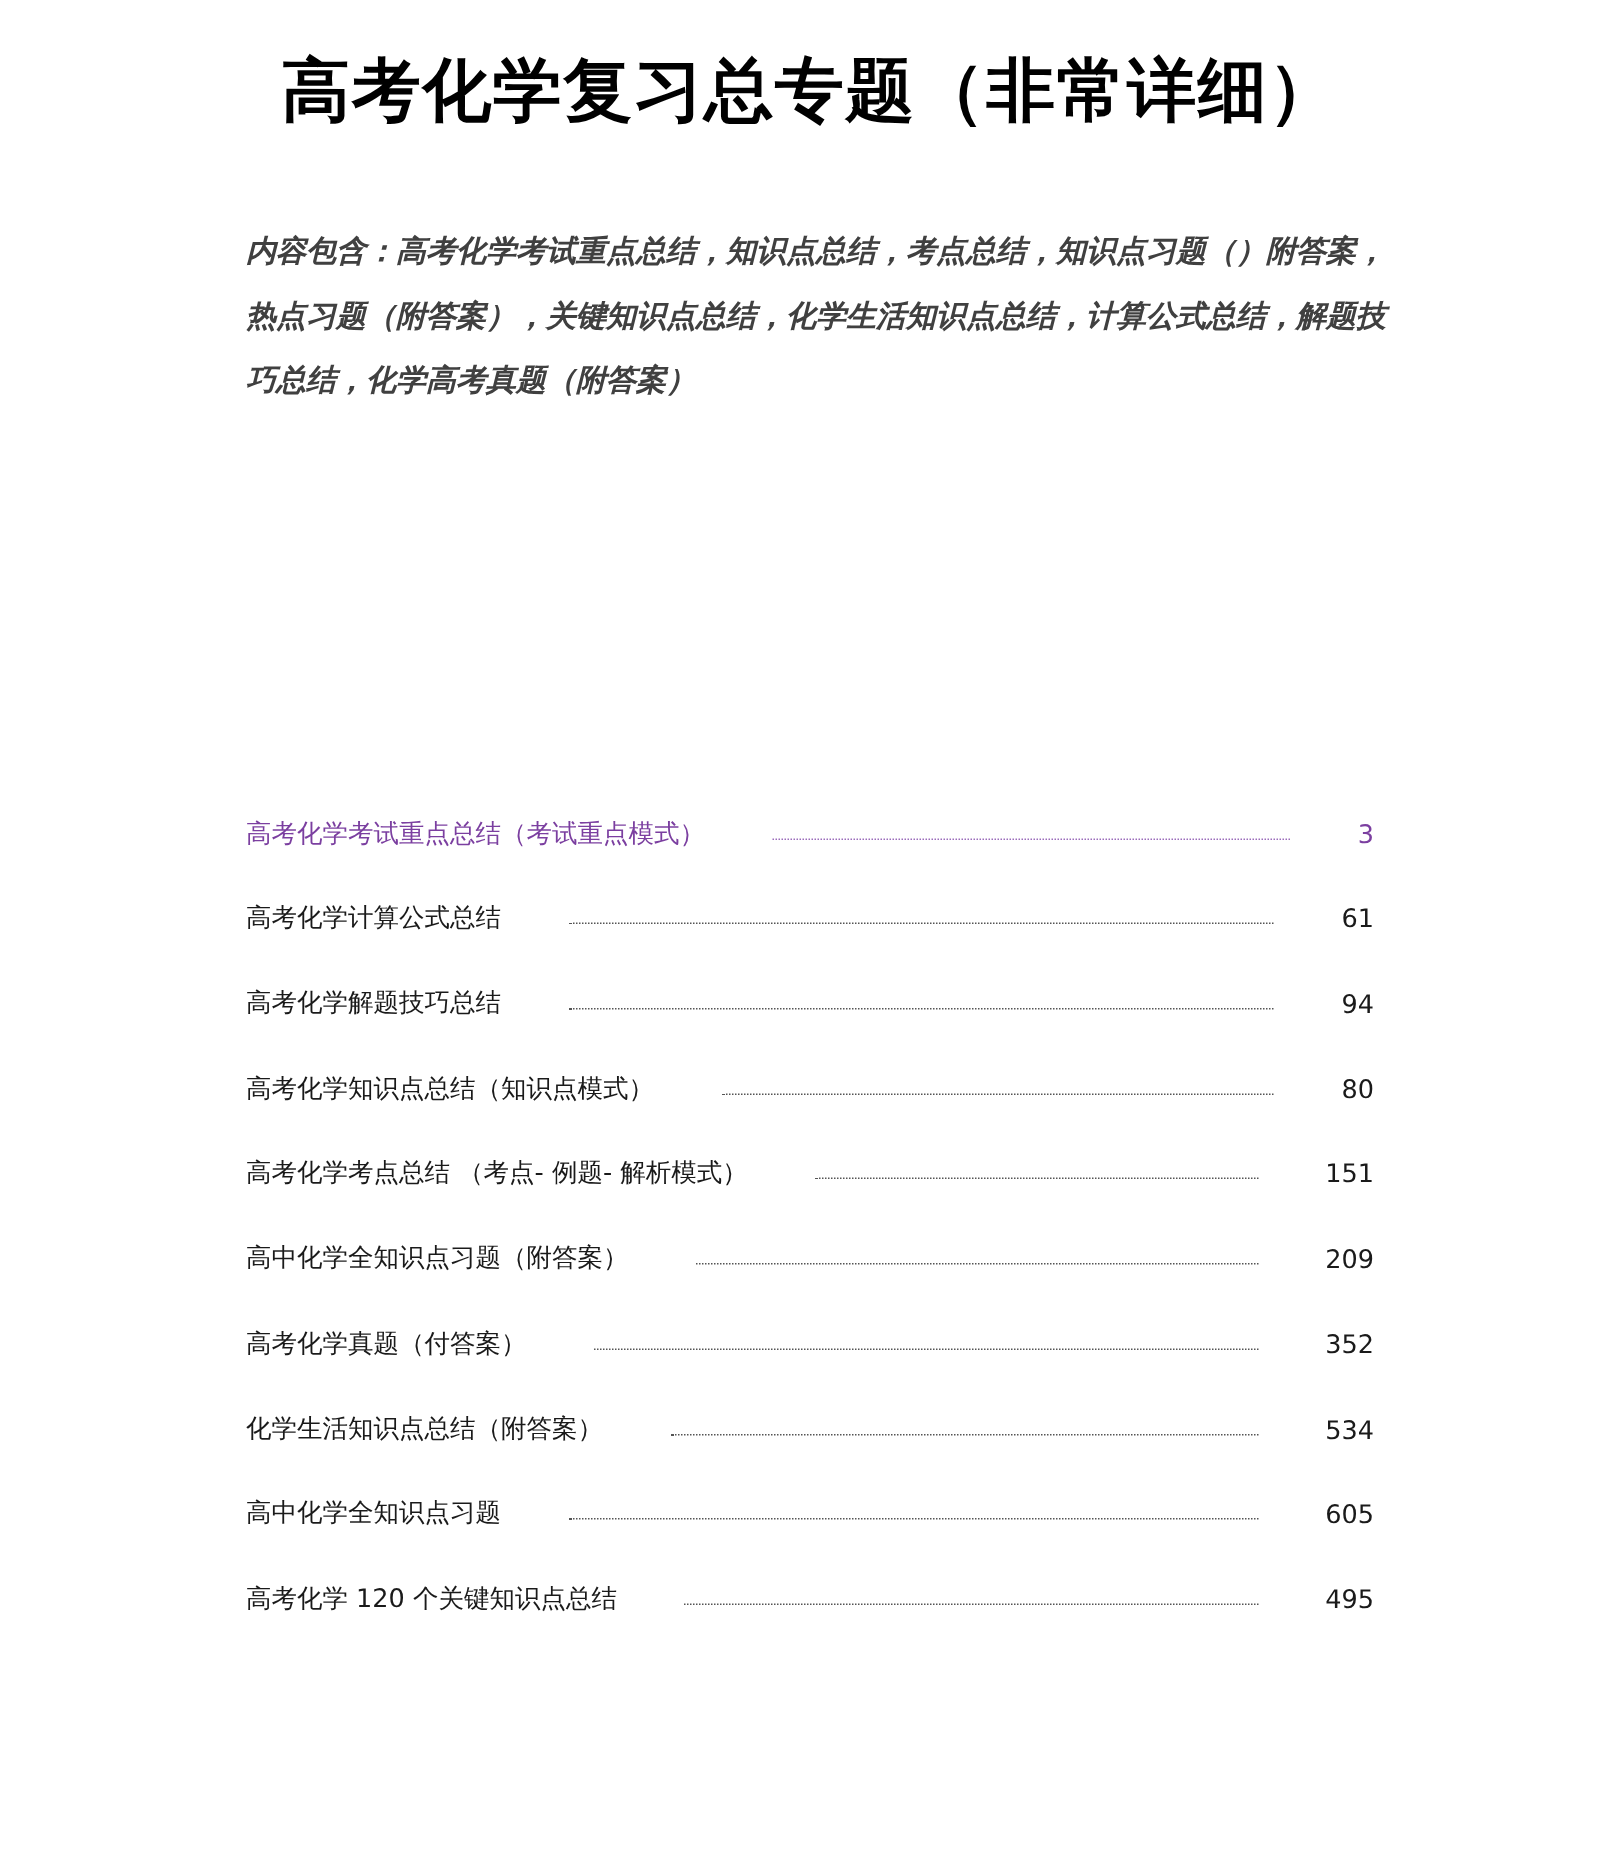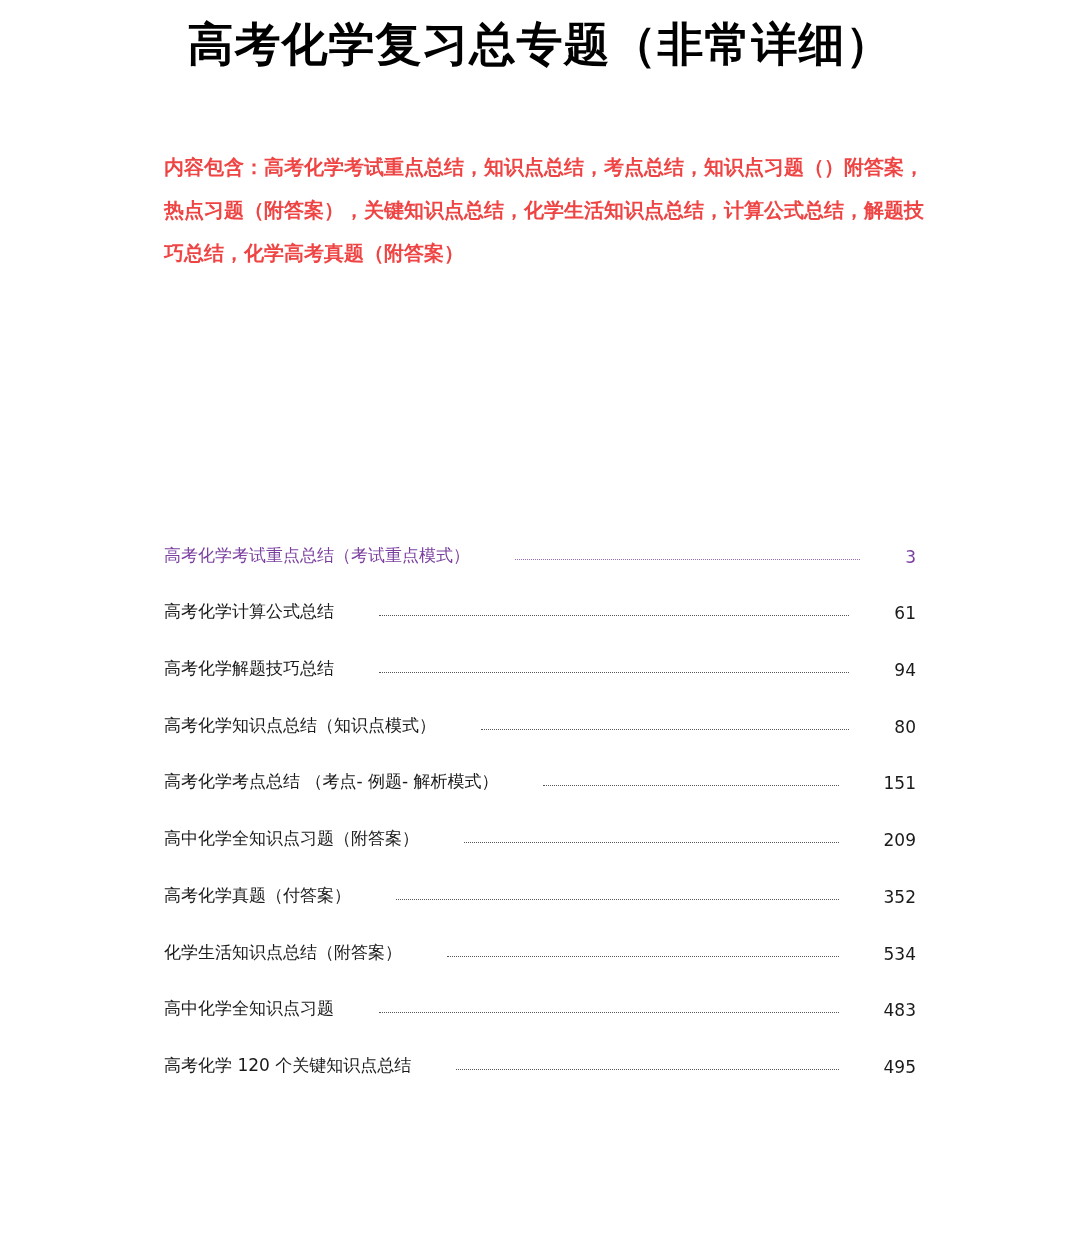--- a/index.html
+++ b/index.html
@@ -1,26 +1,26 @@
 <!DOCTYPE html>
 <html><head>
 <meta charset="utf-8">
 <style>
   html, body { margin: 0; padding: 0; background: #ffffff; }
   body {
     width: 1080px; height: 1249px; position: relative; overflow: hidden;
     font-family: "DejaVu Sans", "Liberation Sans", sans-serif; color: #111;
   }
   .title {
-    position: absolute; left: 0; top: 14px; width: 1080px; text-align: center;
+    position: absolute; left: 0; top: 30px; width: 1080px; text-align: center;
     font-size: 46px; font-weight: bold; letter-spacing: 1px; color: #000;
   }
   .intro {
     position: absolute; left: 164px; top: 146px; width: 760px;
-    font-size: 20px; font-weight: bold; line-height: 43px; color: #ef4444;
+    font-size: 20px; font-weight: bold; line-height: 43px; color: #404040; font-style: italic;
   }
   .toc { position: absolute; left: 164px; top: 510px; width: 752px; }
   .toc-row {
     display: flex; align-items: flex-end; height: 56.7px;
     font-size: 17px; color: #1a1a1a; cursor: pointer; gap: 44px;
   }
   .toc-row .label { white-space: pre; }
   .toc-row .leader {
     flex: 1; border-bottom: 1px dotted #555; margin: 0 1px 7px 1px; height: 0;
   }
@@ -72,20 +72,20 @@
     <span class="page">352</span>
   </div>
   <div class="toc-row">
     <span class="label">化学生活知识点总结（附答案）</span>
     <span class="leader"></span>
     <span class="page">534</span>
   </div>
   <div class="toc-row">
     <span class="label">高中化学全知识点习题</span>
     <span class="leader"></span>
-    <span class="page">483</span>
+    <span class="page">605</span>
   </div>
   <div class="toc-row">
     <span class="label">高考化学 120 个关键知识点总结</span>
     <span class="leader"></span>
     <span class="page">495</span>
   </div>
 </div>
 
 </body></html>

